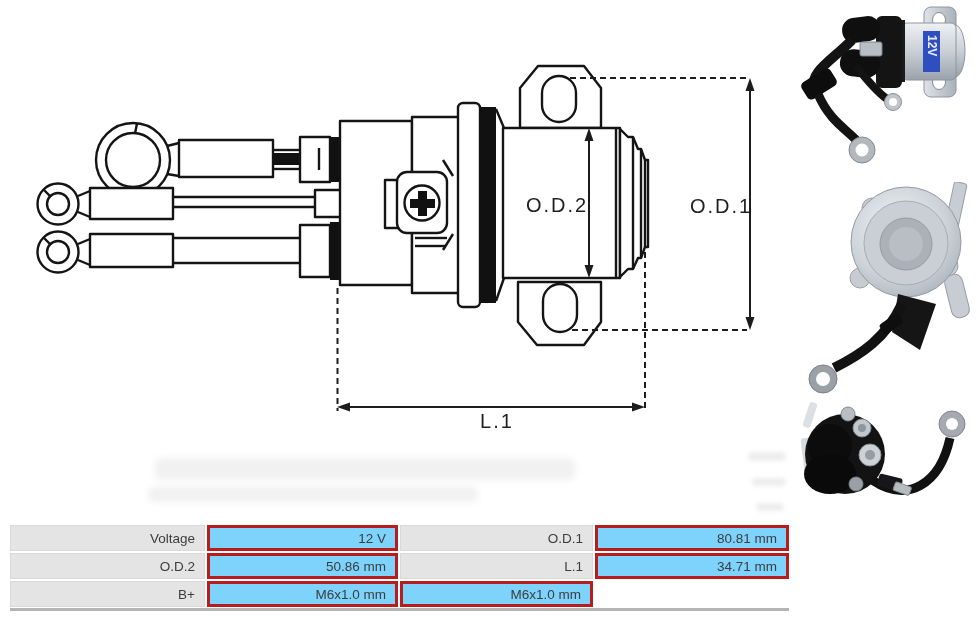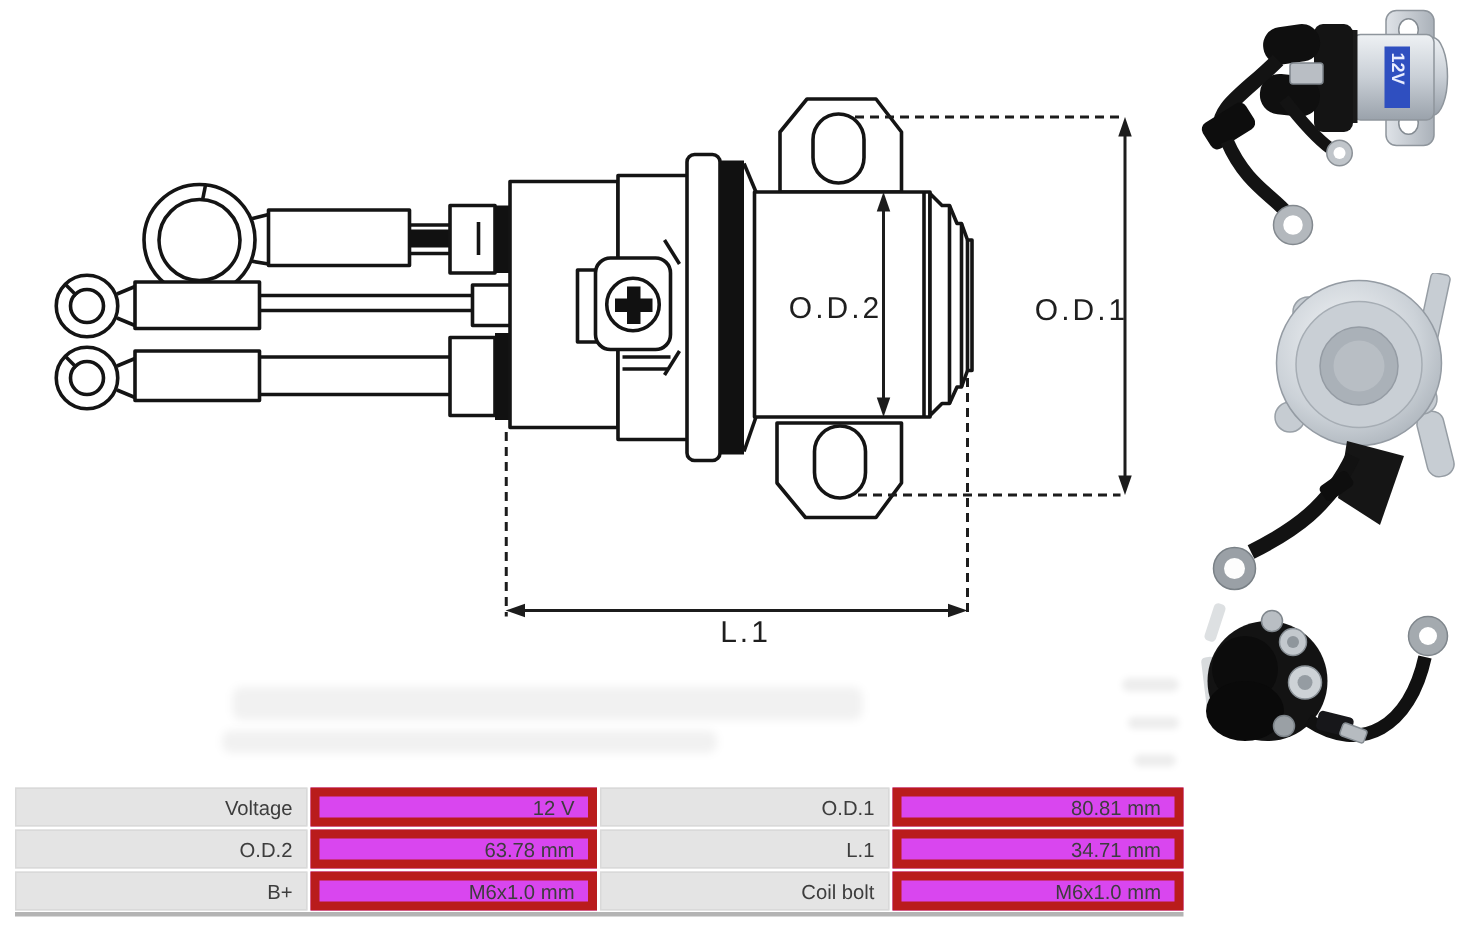--- a/index.html
+++ b/index.html
@@ -13,21 +13,21 @@
   
   .wm{position:absolute;background:rgba(0,0,0,0.055);filter:blur(3px);border-radius:6px;}
   .wm.small{filter:blur(2px);background:rgba(0,0,0,0.07);}
   
   .spec{position:absolute;left:10px;top:525px;width:779px;display:grid;
         grid-template-columns:195px 191px 193px 194px;column-gap:2px;row-gap:2px;
         border-bottom:3px solid #b4b4b4;padding-bottom:1px;}
   .cell{height:26px;display:flex;align-items:center;justify-content:flex-end;
         padding-right:9px;font-size:13.5px;color:#3d3d3d;box-sizing:border-box;}
   .lab{background:#e4e4e4;border:1px solid #d9d9d9;}
-  .val{background:#d946ef;border:6px solid #b91c1c;}
+  .val{background:#7dd3fc;border:3px solid #b91c1c;}
   text.dim{font-family:"Liberation Sans",sans-serif;font-size:20px;letter-spacing:2px;fill:#1f1f1f;}
 </style>
 </head>
 <body>
 
 <div class="sheet">
 
   <svg class="drawing" width="790" height="525" viewBox="0 0 790 525">
     <g stroke="#141414" stroke-width="2.4" fill="none" stroke-linejoin="round" stroke-linecap="butt">
 
@@ -257,23 +257,22 @@
   <div class="wm small" style="left:752px;top:478px;width:34px;height:8px;"></div>
   <div class="wm small" style="left:756px;top:503px;width:28px;height:8px;"></div>
 
   <div class="spec">
     <div class="cell lab">Voltage</div>
     <div class="cell val">12 V</div>
     <div class="cell lab">O.D.1</div>
     <div class="cell val">80.81 mm</div>
 
     <div class="cell lab">O.D.2</div>
-    <div class="cell val">63.78 mm</div>
+    <div class="cell val">50.86 mm</div>
     <div class="cell lab">L.1</div>
     <div class="cell val">34.71 mm</div>
 
     <div class="cell lab">B+</div>
     <div class="cell val">M6x1.0 mm</div>
-    <div class="cell lab">Coil bolt</div>
     <div class="cell val">M6x1.0 mm</div>
   </div>
 
 </div>
 
 </body></html>

